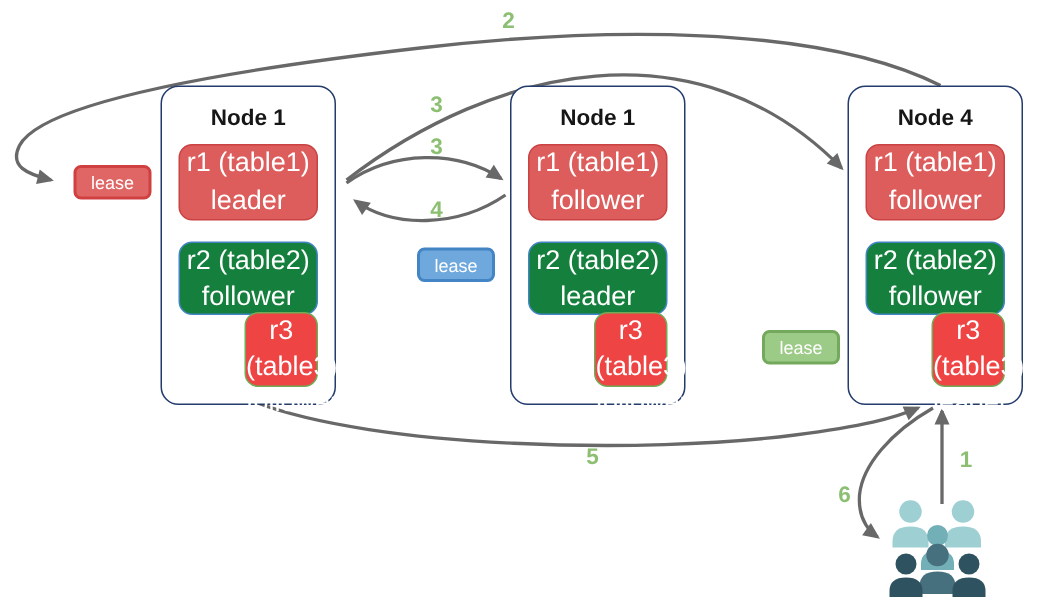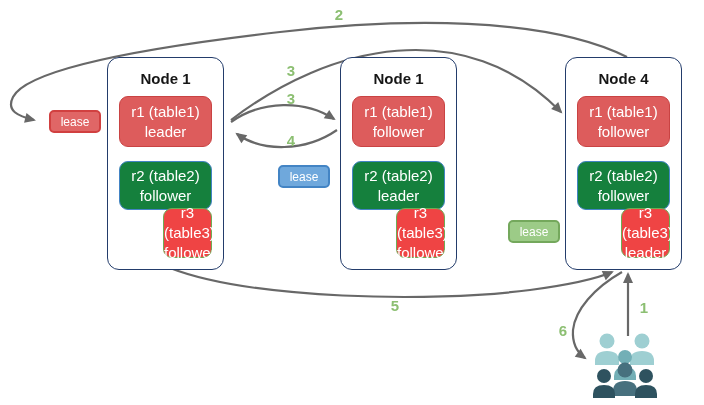--- a/index.html
+++ b/index.html
@@ -11,22 +11,22 @@
 
   .node {
     position:absolute; top:57px; width:117px; height:213px; box-sizing:border-box;
     background:#ffffff; border:1.6px solid #233C6B; border-radius:12px;
   }
   .node-title {
     margin:12px 0 0; text-align:center; font-size:15px; font-weight:bold; color:#161616;
   }
   .replica {
     position:absolute; left:11px; right:11px; box-sizing:border-box;
-    border-radius:9px; color:#ffffff; text-align:center; font-size:15px; line-height:1.32;
-    display:flex; flex-direction:column; justify-content:center;
+    border-radius:9px; color:#ffffff; text-align:center; font-size:18px; line-height:1.32;
+    display:flex; flex-direction:column; justify-content:space-between;
   }
   .replica.red   { top:38px;  height:51px; background:#DD5C5C; border:1.6px solid #C94343; }
   .replica.blue  { top:103px;  height:49px; background:#15803d; border:1.6px solid #4384C4; }
   .replica.green { top:150px; height:50px; background:#ef4444; border:1.6px solid #6FAC55;margin-left:44px; }
 
   .lease {
     position:absolute; width:52px; height:23px; box-sizing:border-box;
     border-radius:5px; color:#ffffff; font-size:12px;
     display:flex; align-items:center; justify-content:center;
   }

